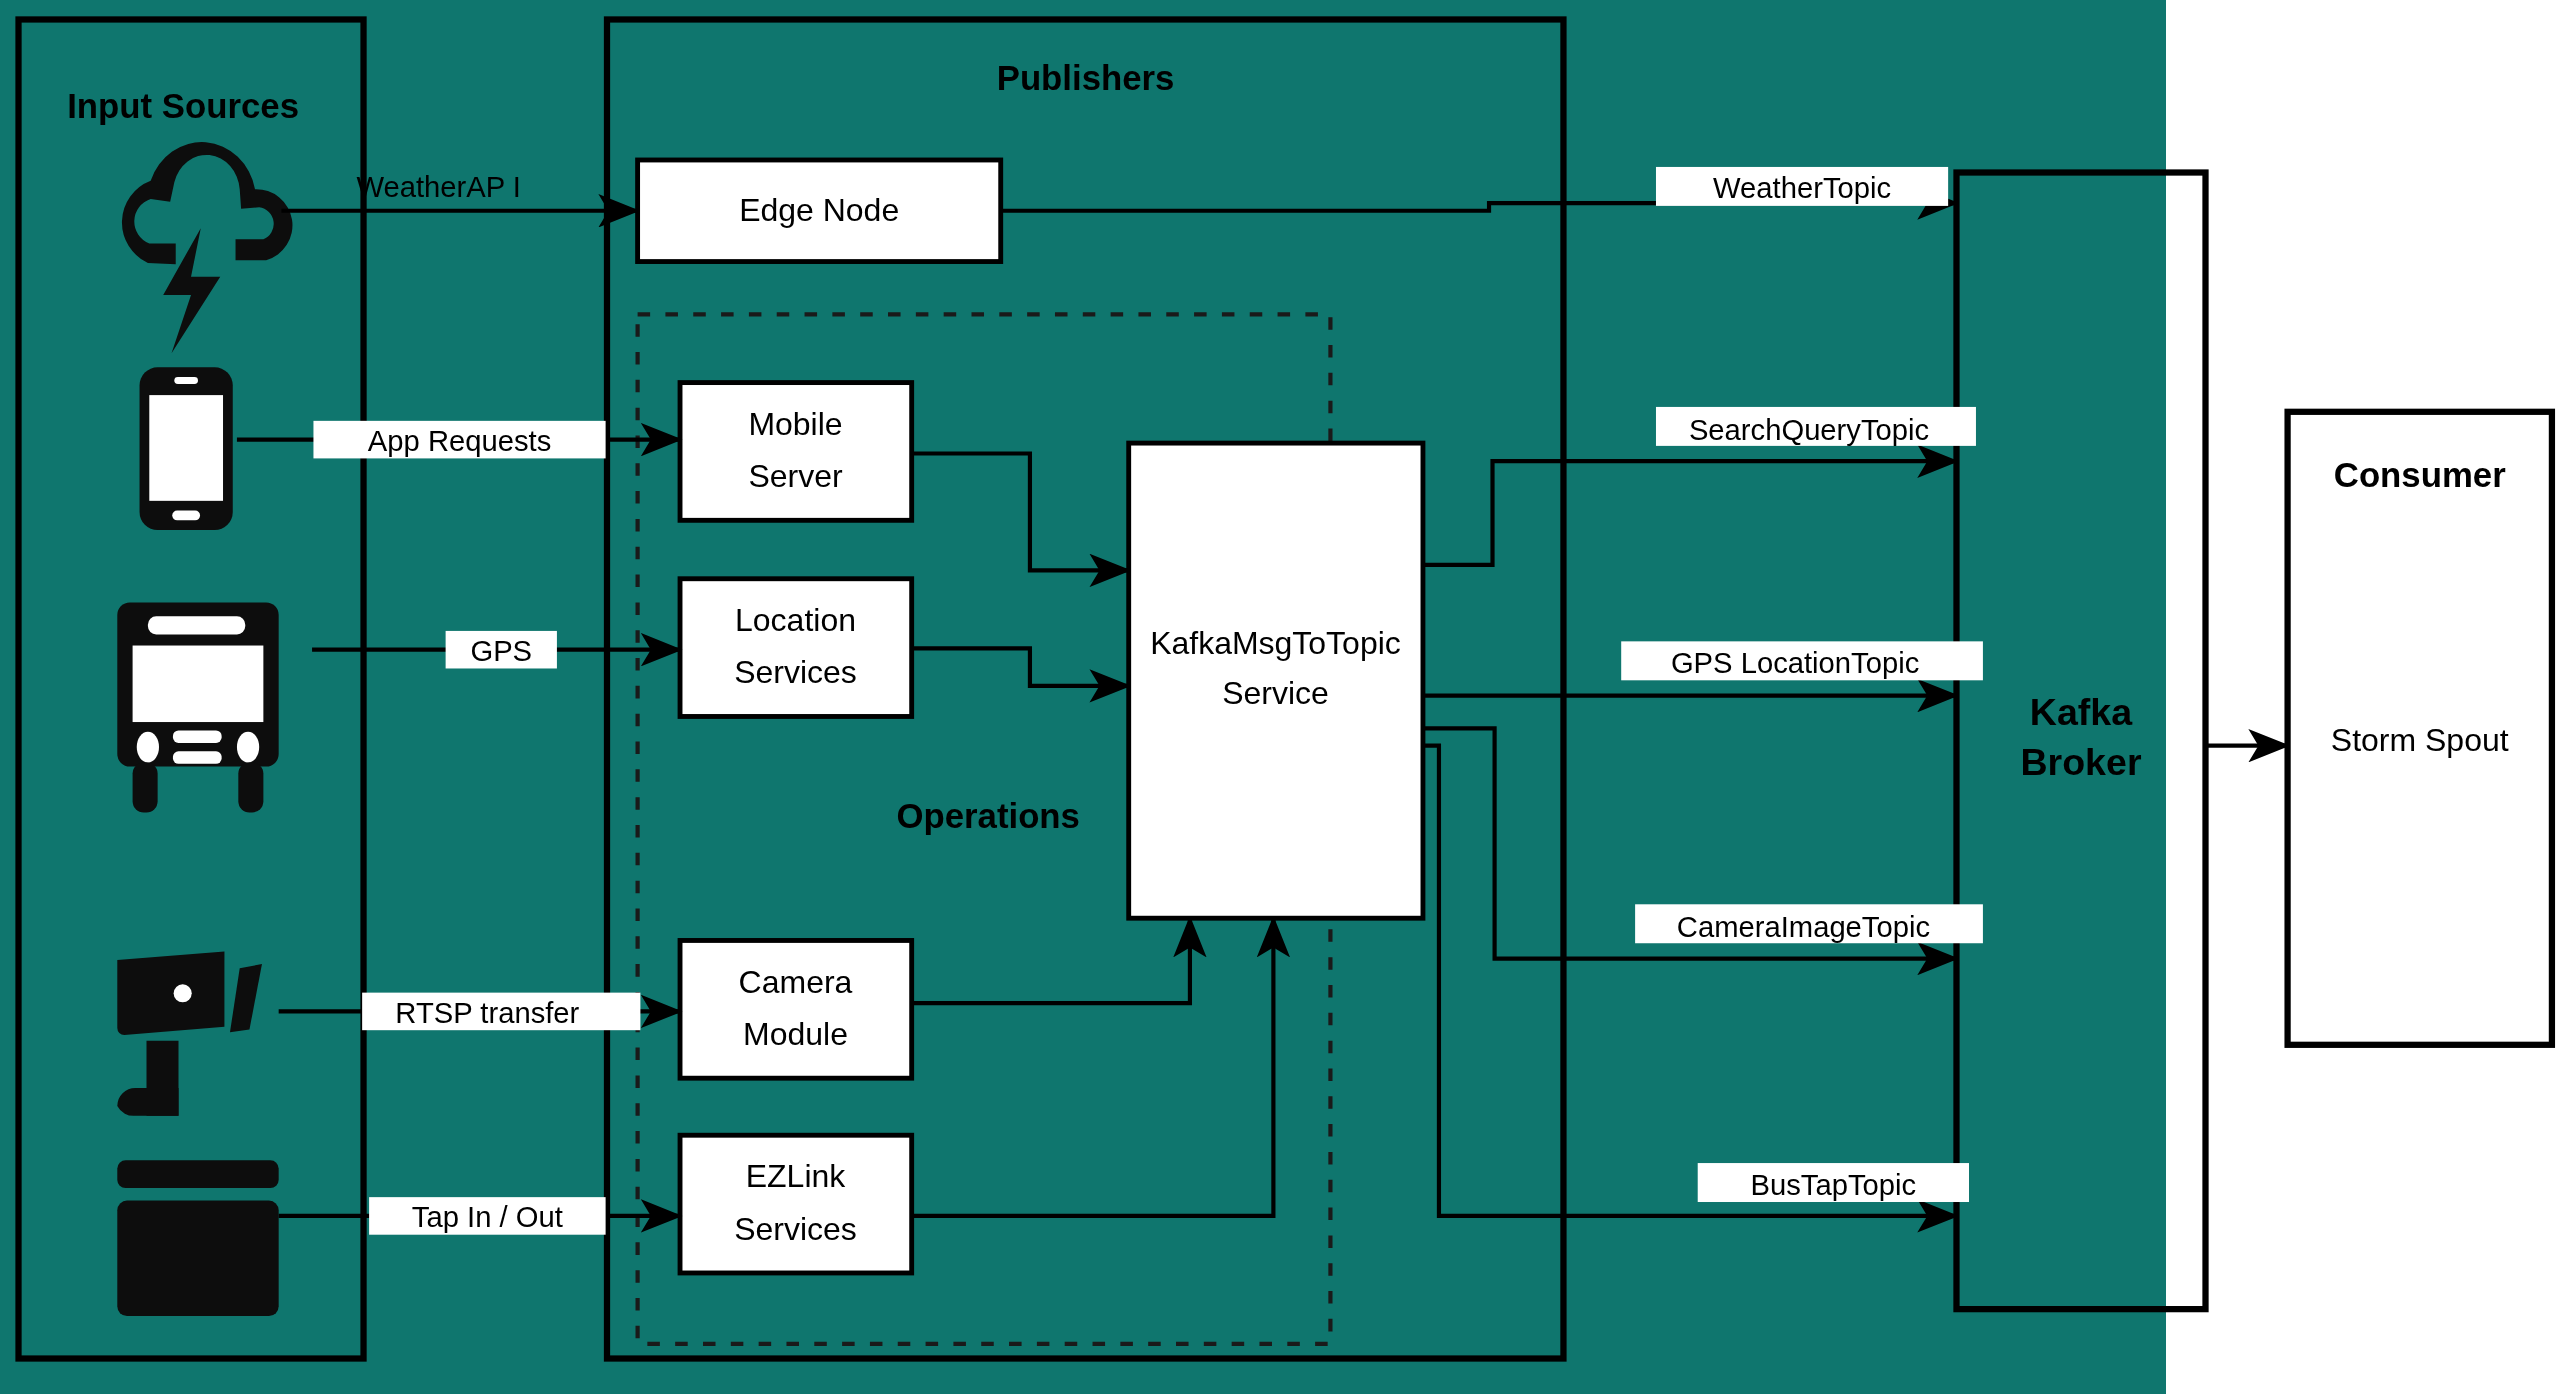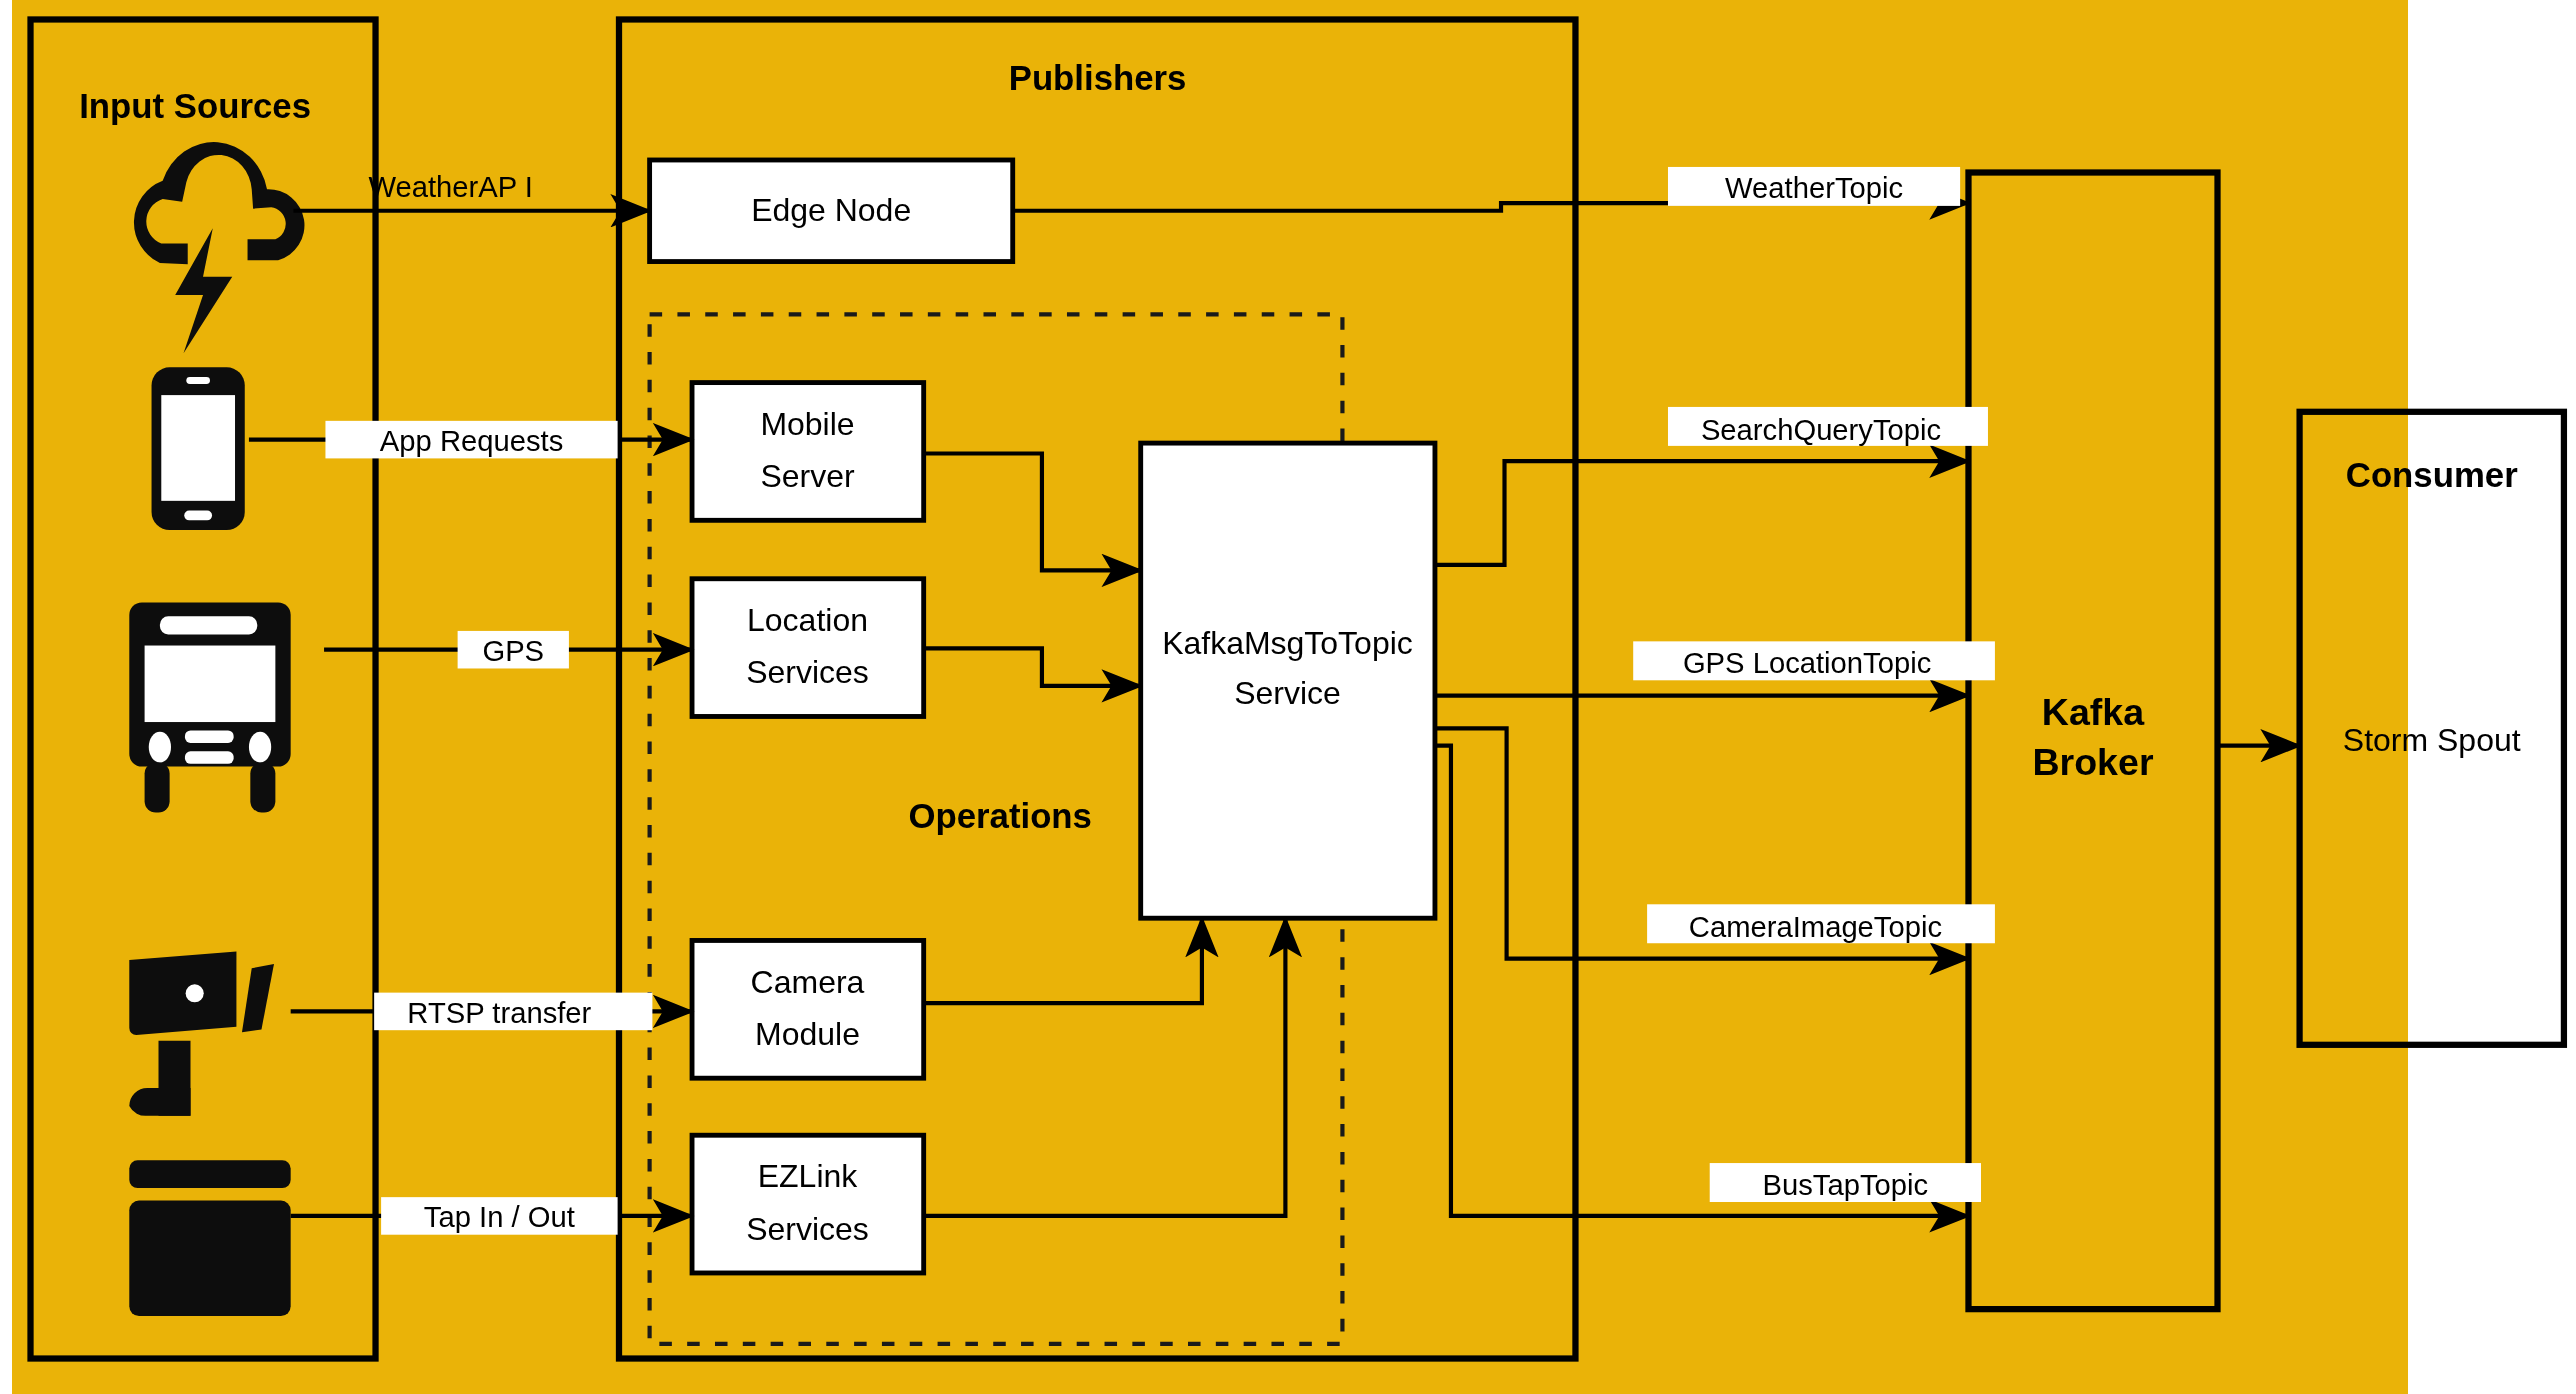--- a/index.html
+++ b/index.html
@@ -8,24 +8,23 @@
     background: #ffffff;
   }
   body {
     width: 2576px;
     height: 1394px;
     font-family: "Liberation Sans", sans-serif;
     overflow: hidden;
   }
   #diagram-root {
     position: relative;
-    width: 2396px;
+    width: 2166px;
     height: 1394px;
-    background: #eab308;
-    margin-left: 12px;
+    background: #0f766e;
   }
   svg#diagram-svg {
     position: absolute;
     left: 0;
     top: 0;
     width: 2576px;
     height: 1394px;
     display: block;
   }
   .container-box {

